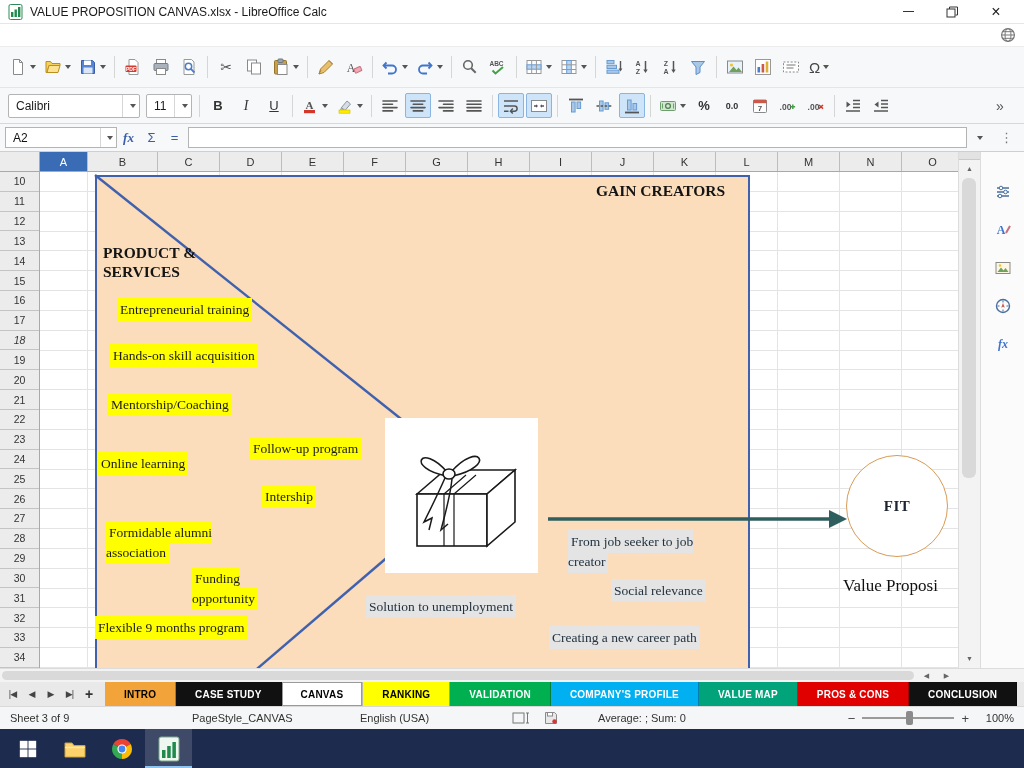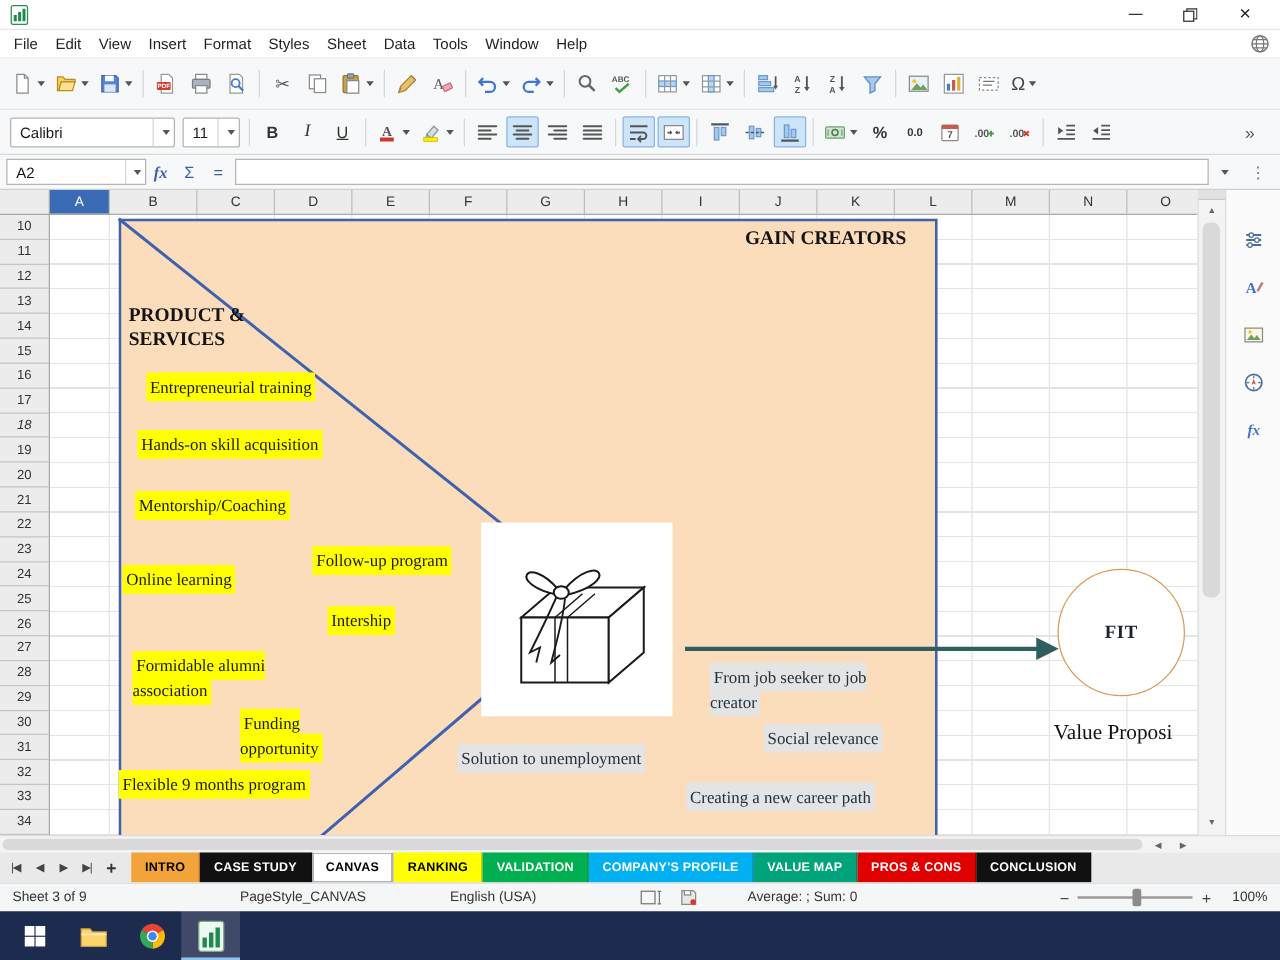--- a/index.html
+++ b/index.html
@@ -87,21 +87,21 @@
 .sidebar{position:absolute;left:980px;top:152px;width:44px;height:516px;background:#fbfbfc;border-left:1px solid #dcdcdc}
 .side-btn{position:absolute;left:8px;width:28px;height:28px;border-radius:3px;display:flex;align-items:center;justify-content:center}
 .hscroll{position:absolute;left:0;top:668px;width:1024px;height:14px;background:#f3f3f3;border-top:1px solid #dcdcdc}
 .hs-thumb{position:absolute;left:2px;top:2px;width:912px;height:9px;background:#d9d9d9;border-radius:5px}
 .hs-btn{position:absolute;top:0;width:19px;height:13px;display:flex;align-items:center;justify-content:center}
 
 
 .tabsrow{position:absolute;left:0;top:682px;width:1024px;height:24px;background:#e9e9e9;display:flex;align-items:center;padding-left:3px}
 .tabnav{width:19px;height:20px;display:flex;align-items:center;justify-content:center;font-size:9px;color:#444;letter-spacing:-1px;flex:none}
 .add-tab{width:20px;height:20px;display:flex;align-items:center;justify-content:center;font-size:14px;font-weight:bold;color:#333;flex:none;margin-right:6px}
-.sheet-tab{height:24px;display:flex;align-items:center;padding:0 11px;font-size:10px;font-weight:bold;letter-spacing:.2px;border-right:1px solid rgba(0,0,0,.28);flex:none;white-space:nowrap}
+.sheet-tab{height:24px;display:flex;align-items:center;padding:0 19px;font-size:10px;font-weight:bold;letter-spacing:.2px;border-right:1px solid rgba(0,0,0,.28);flex:none;white-space:nowrap}
 .sheet-tab.active{box-shadow:inset 0 0 0 1px #9a9a9a}
 
 
 .statusbar{position:absolute;left:0;top:706px;width:1024px;height:23px;background:#f5f6f7;border-top:1px solid #d9d9d9;display:flex;align-items:center;font-size:11px;color:#333;padding:0 10px}
 .sb-sheetinfo{width:182px}
 .sb-pagestyle{width:168px}
 .sb-lang{width:152px}
 .sb-ic{display:flex;align-items:center;margin-right:14px}
 .sb-stats{margin-left:26px}
 .zoom-group{margin-left:auto;display:flex;align-items:center;gap:7px}
@@ -122,50 +122,38 @@
 
   <div class="titlebar" data-name="titlebar">
     <span class="app-ico" data-name="calc-app-icon">
       <svg width="16" height="16" viewBox="0 0 16 16">
           <rect x="1" y="0.5" width="13" height="15" rx="1.5" fill="#fff" stroke="#2e8b57"></rect>
           <rect x="3" y="8" width="2.4" height="5" fill="#1f8a4c"></rect>
           <rect x="6.5" y="5.5" width="2.4" height="7.5" fill="#1f8a4c"></rect>
           <rect x="10" y="3" width="2.4" height="10" fill="#1f8a4c"></rect>
         </svg>
     </span>
+    <span class="title" data-name="window-title">VALUE PROPOSITION CANVAS.xlsx - LibreOffice Calc</span>
     <div class="win-controls">
       <span class="win-btn" data-name="minimize-button">
           <i class="min-glyph" data-name="minimize-icon"></i>
         </span>
       <span class="win-btn" data-name="restore-button">
         <svg data-name="restore-icon" width="12" height="12" viewBox="0 0 12 12">
             <rect x="1" y="3" width="8" height="8" fill="none" stroke="#333"></rect>
             <path d="M3.5 3V1h8v8h-2" fill="none" stroke="#333"></path>
           </svg>
       </span>
       <span class="win-btn" data-name="close-button">
           <span class="close-glyph" data-name="close-icon">×</span>
         </span>
     </div>
   </div>
 
   <div class="menubar" data-name="menubar">
-    <span data-name="menubar-items" style="display:flex">
-        <span class="menu-item" data-name="menu-file">File</span>
-        <span class="menu-item" data-name="menu-edit">Edit</span>
-        <span class="menu-item" data-name="menu-view">View</span>
-        <span class="menu-item" data-name="menu-insert">Insert</span>
-        <span class="menu-item" data-name="menu-format">Format</span>
-        <span class="menu-item" data-name="menu-styles">Styles</span>
-        <span class="menu-item" data-name="menu-sheet">Sheet</span>
-        <span class="menu-item" data-name="menu-data">Data</span>
-        <span class="menu-item" data-name="menu-tools">Tools</span>
-        <span class="menu-item" data-name="menu-window">Window</span>
-        <span class="menu-item" data-name="menu-help">Help</span>
-      </span>
     <span class="menu-right">
       <span data-name="language-globe-icon">
         <svg width="16" height="16" viewBox="0 0 16 16">
             <circle cx="8" cy="8" r="6.4" fill="none" stroke="#777" stroke-width="1.2"></circle>
             <ellipse cx="8" cy="8" rx="3" ry="6.4" fill="none" stroke="#777"></ellipse>
             <path d="M1.6 8h12.8M2.6 4.7h10.8M2.6 11.3h10.8" stroke="#777" fill="none"></path>
           </svg>
       </span>
     </span>
   </div>

